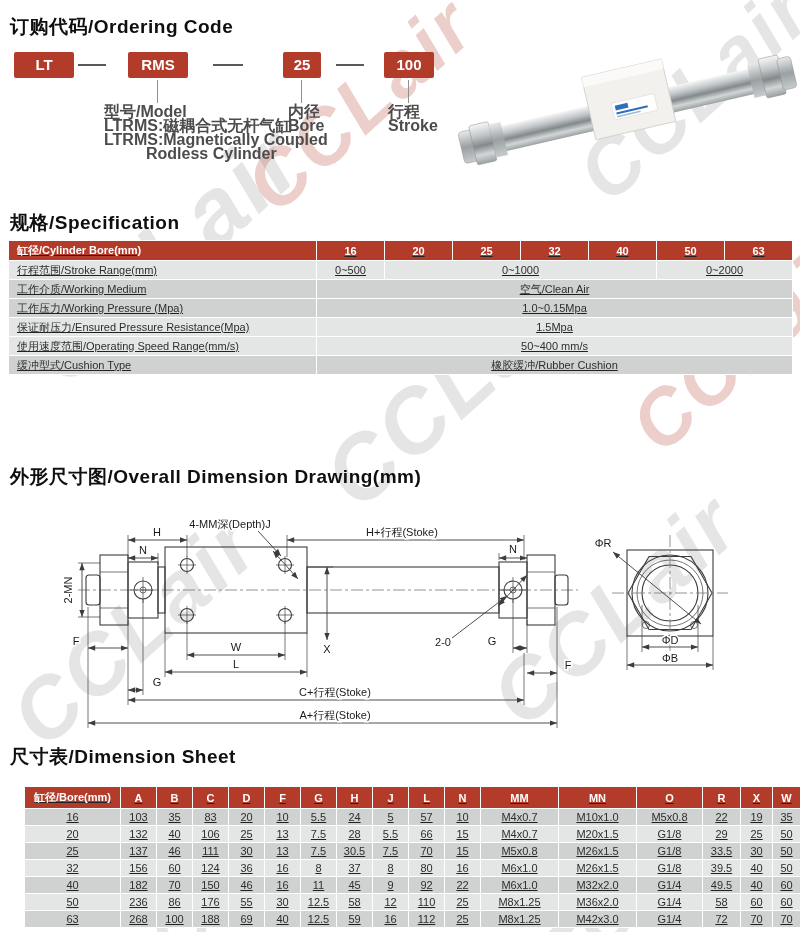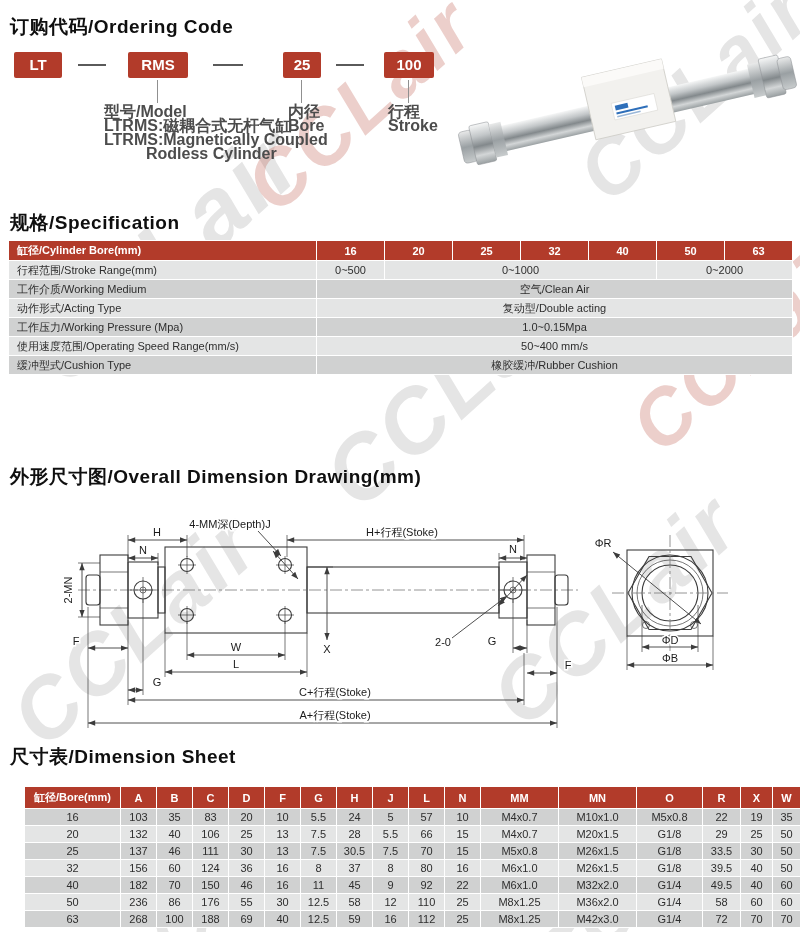--- a/index.html
+++ b/index.html
@@ -28,21 +28,21 @@
   .code-box{
     position:absolute;top:52px;height:26px;line-height:26px;text-align:center;
     background:var(--accent,#b23b2a);color:#fff;font-weight:bold;font-size:15px;
     border-radius:2px;z-index:2;
   }
   .code-dash{position:absolute;top:64px;height:0;border-top:2px solid #5a5a5a;z-index:2;}
   .vline{position:absolute;width:1px;background:#909090;z-index:2;}
   .note{position:absolute;font-size:16px;font-weight:bold;color:#4c4c4c;line-height:14px;z-index:2;white-space:nowrap;}
   .note .indent{padding-left:42px;}
   
-  table{border-collapse:collapse;table-layout:fixed;z-index:2;position:absolute;}
+  table{border-collapse:collapse;table-layout:fixed;z-index:2;position:absolute;text-decoration:underline;}
   td,th{border:1px solid #ffffff;font-size:11px;padding:0;overflow:hidden;white-space:nowrap;}
   th{background:var(--accent,#b23b2a);color:#fff;font-weight:bold;text-align:center;}
   .spec-table{left:8px;top:240px;width:784px;}
   .spec-table th{height:19px;}
   .spec-table td{height:18px;text-align:center;color:#2e2e2e;}
   .spec-table td.lbl,.spec-table th.lbl{text-align:left;padding-left:8px;}
   tr.light td{background:#e4e5e5;}
   tr.dark td{background:#d0d1d1;}
   .dim-table{left:24px;top:786px;width:776px;}
   .dim-table th{height:21px;}
@@ -65,21 +65,21 @@
   <div class="wm gray" style="left:455px;top:385px;font-size:90px;">CCLair</div>
   <div class="wm pink" style="left:745px;top:345px;font-size:78px;">CCLair</div>
   <div class="wm gray" style="left:135px;top:630px;font-size:85px;">CCLair</div>
   <div class="wm gray" style="left:615px;top:610px;font-size:85px;">CCLair</div>
   <div class="wm gray" style="left:215px;top:895px;font-size:75px;">CCLair</div>
   <div class="wm gray" style="left:640px;top:885px;font-size:75px;">CCLair</div>
 </div>
 
 <div class="sec-title" style="top:14px;">订购代码/Ordering Code</div>
 
-<div class="code-box" style="left:14px;width:48px;">LT</div>
+<div class="code-box" style="left:14px;width:60px;">LT</div>
 <div class="code-dash" style="left:78px;width:28px;"></div>
 <div class="code-box" style="left:128px;width:60px;">RMS</div>
 <div class="code-dash" style="left:213px;width:30px;"></div>
 <div class="code-box" style="left:283px;width:38px;">25</div>
 <div class="code-dash" style="left:336px;width:28px;"></div>
 <div class="code-box" style="left:384px;width:50px;">100</div>
 
 <div class="vline" style="left:157px;top:80px;height:23px;"></div>
 <div class="vline" style="left:301px;top:80px;height:23px;"></div>
 <div class="vline" style="left:408px;top:80px;height:23px;"></div>
@@ -160,27 +160,27 @@
       <tr class="light">
         <td class="lbl">行程范围/Stroke Range(mm)</td>
         <td colspan="1">0~500</td>
         <td colspan="4">0~1000</td>
         <td colspan="2">0~2000</td>
       </tr>
       <tr class="dark">
         <td class="lbl">工作介质/Working Medium</td>
         <td colspan="7">空气/Clean Air</td>
       </tr>
-      <tr class="light">
-        <td class="lbl">动作形式/Acting Type</td>
-        <td colspan="7">复动型/Double acting</td>
-      </tr>
       <tr class="dark">
         <td class="lbl">工作压力/Working Pressure (Mpa)</td>
         <td colspan="7">1.0~0.15Mpa</td>
+      </tr>
+      <tr class="light">
+        <td class="lbl">保证耐压力/Ensured Pressure Resistance(Mpa)</td>
+        <td colspan="7">1.5Mpa</td>
       </tr>
       <tr class="light">
         <td class="lbl">使用速度范围/Operating Speed Range(mm/s)</td>
         <td colspan="7">50~400 mm/s</td>
       </tr>
       <tr class="dark">
         <td class="lbl">缓冲型式/Cushion Type</td>
         <td colspan="7">橡胶缓冲/Rubber Cushion</td>
       </tr>
     </tbody>

